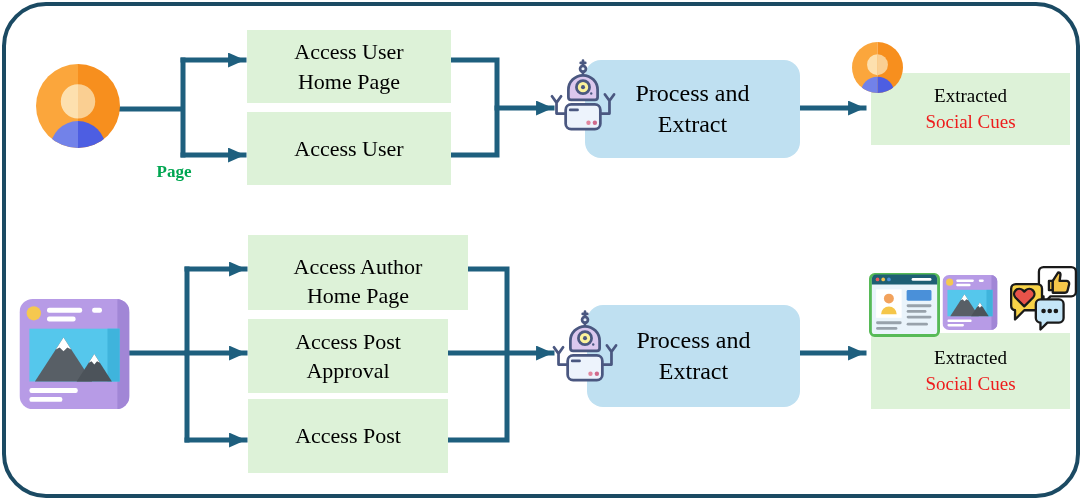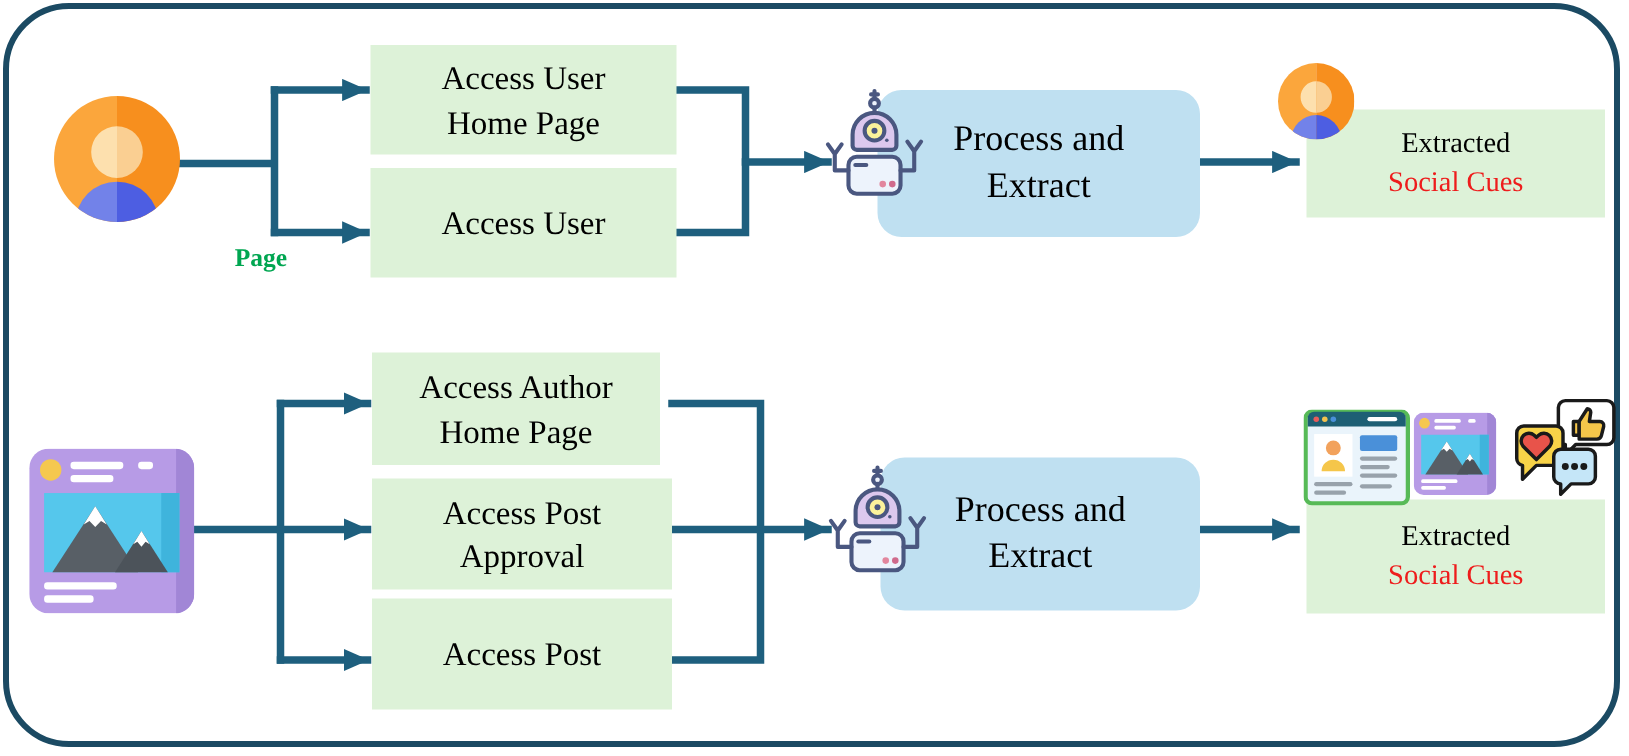--- a/index.html
+++ b/index.html
@@ -116,21 +116,21 @@
         <rect width="50" height="100" fill="#FBA63C"></rect>
           <rect x="50" width="50" height="100" fill="#F78F1E"></rect>
         <path d="M50 24 a20.5 20.5 0 0 0 0 41 Z" fill="#FDE0AE"></path>
         <path d="M50 24 a20.5 20.5 0 0 1 0 41 Z" fill="#FACF92"></path>
         <path d="M50 68 a33 33 0 0 0 -33 33 V110 H50 Z" fill="#7282E9"></path>
         <path d="M50 68 a33 33 0 0 1 33 33 V110 H50 Z" fill="#4D5EE2"></path>
       </g>
     </svg>
   </div>
 
-  <div class="box access" style="left:248px;top:235px;width:192px;height:75px;">
+  <div class="box access" style="left:248px;top:235px;width:220px;height:75px;justify-content:flex-end;">
     <div>Access Author</div>
     <div>Home Page</div>
   </div>
   <div class="box access" style="left:248px;top:319px;width:200px;height:74px;">
     <div>Access Post</div>
     <div>Approval</div>
   </div>
   <div class="box access" style="left:248px;top:399px;width:200px;height:74px;">
     <div>Access Post</div>
   </div>

